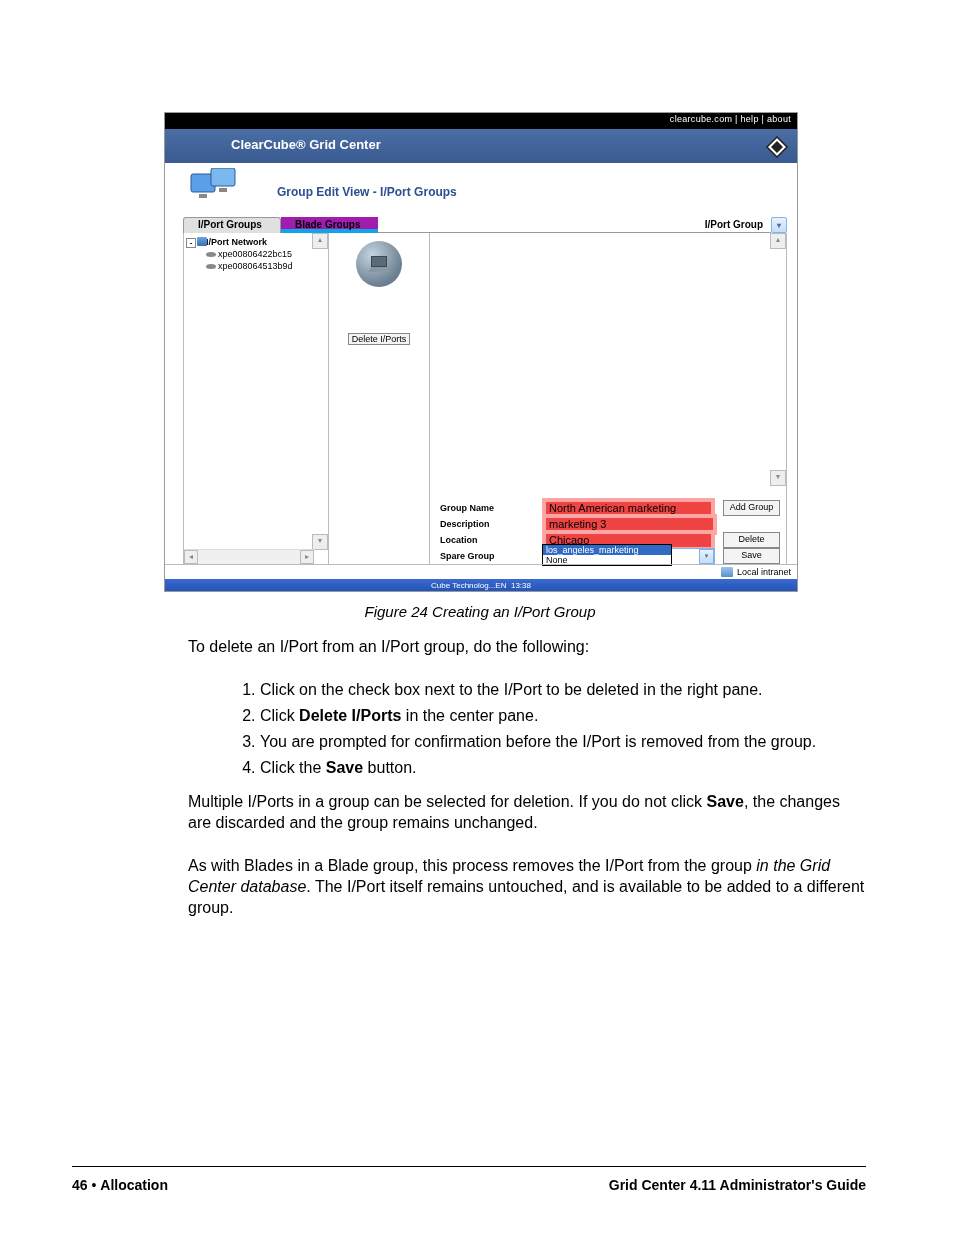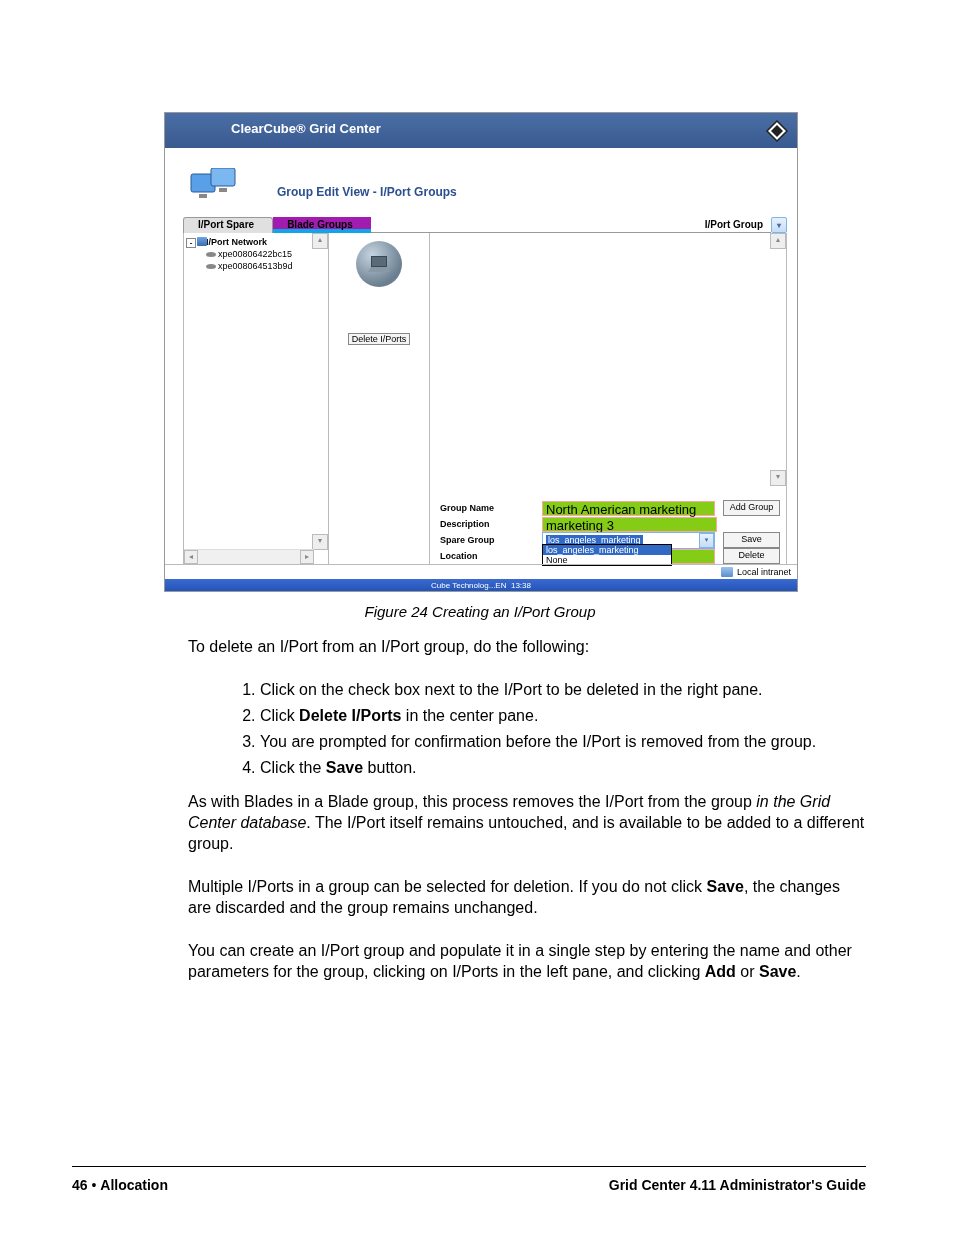--- a/index.html
+++ b/index.html
@@ -34,21 +34,21 @@
 .center-pane{width:100px;border-right:1px solid #bbb;display:flex;flex-direction:column;align-items:center;padding-top:8px}
 .center-img{width:46px;height:46px;border-radius:50%;background:radial-gradient(circle at 35% 30%,#c5d4e0 0,#6b7f90 70%);display:flex;align-items:center;justify-content:center}
 .center-img svg{width:26px;height:20px}
 .center-btn{margin-top:46px;font-size:9px;font-family:Tahoma,Arial,sans-serif;border:1px solid #888;background:#f4f4f4;padding:0 3px;cursor:pointer}
 .right-pane{flex:1;position:relative;font-size:10px;font-family:Tahoma,Arial,sans-serif}
 .rp-scroll-t{position:absolute;right:0;top:0;width:14px;height:14px;border:1px solid #bbb;background:#eee;font-size:8px;text-align:center;line-height:12px;color:#888}
 .rp-scroll-b{position:absolute;right:0;bottom:78px;width:14px;height:14px;border:1px solid #bbb;background:#eee;font-size:8px;text-align:center;line-height:12px;color:#888}
 .form-area{position:absolute;left:0;right:0;bottom:0}
 .form-row{display:flex;align-items:center;height:16px}
 .form-label{width:102px;padding-left:10px;font-weight:700;font-size:9px}
-.form-input{flex:1;border:1px solid #fca5a5;font-size:13px;padding:0 3px;height:13px;background:#84cc16}
+.form-input{flex:1;border:4px solid #fca5a5;font-size:11px;padding:0 3px;height:13px;background:#ef4444}
 .form-select{flex:1;border:1px solid #7eb4ea;font-size:9px;height:15px;background:#fff;display:flex;align-items:center;justify-content:space-between;padding-left:3px}
 .form-select-sel{background:#316ac5;color:#fff;padding:0 2px}
 .form-select .dd{width:13px;height:13px;border:1px solid #7eb4ea;background:linear-gradient(#e8f1fb,#c5ddf6);display:flex;align-items:center;justify-content:center;font-size:7px;color:#4a6ea5}
 .form-btn{width:55px;margin-left:8px;margin-right:6px;font-size:9px;border:1px solid #888;background:#f4f4f4;text-align:center;height:14px;line-height:13px;cursor:pointer}
 .form-btn-empty{width:55px;margin-left:8px;margin-right:6px;height:14px}
 .dd-options{position:absolute;left:112px;bottom:-2px;width:128px;border:1px solid #000;background:#fff;font-size:9px}
 .dd-opt{padding:0 3px}
 .dd-opt.sel{background:#316ac5;color:#fff}
 .status-bar{position:absolute;left:0;right:0;bottom:12px;height:14px;border-top:1px solid #bbb;font-size:9px;display:flex;align-items:center;justify-content:flex-end;padding-right:6px;gap:4px}
 .status-ico{width:12px;height:10px;background:linear-gradient(#9cc5ef,#5a8fc8);border-radius:1px;display:inline-block}
@@ -63,37 +63,38 @@
 .ol li{margin-bottom:5px}
 .footer{position:absolute;left:72px;right:88px;bottom:42px;border-top:1.5px solid #000;padding-top:10px;display:flex;justify-content:space-between;font-size:14px}
 .footer-left{font-weight:700}
 .footer-right{font-weight:700}
 </style>
 </head>
 <body>
 
 <div class="page">
   <div class="screenshot">
+    <div class="top-links"><span>clearcube.com  |  help  |  about</span></div>
     <div class="header-bar">
       <div class="header-title">ClearCube® Grid Center</div>
       <svg class="logo-dia" width="24" height="24" viewBox="0 0 24 24">
           <polygon points="12,2 22,12 12,22 2,12" fill="#fff" stroke="#222" stroke-width="1.5"></polygon>
           <polygon points="12,6 18,12 12,18 6,12" fill="#222"></polygon>
         </svg>
     </div>
     <div class="content-area">
       <svg class="content-icon" viewBox="0 0 56 40">
           <rect x="2" y="6" width="24" height="18" rx="2" fill="#5aa0e8" stroke="#2b5a98"></rect>
           <rect x="22" y="0" width="24" height="18" rx="2" fill="#7cb8f0" stroke="#2b5a98"></rect>
           <rect x="10" y="26" width="8" height="4" fill="#888"></rect>
           <rect x="30" y="20" width="8" height="4" fill="#888"></rect>
         </svg>
       <div class="section-title">Group Edit View - I/Port Groups</div>
       <div class="tabs">
-        <div class="tab-left">I/Port Spare</div>
+        <div class="tab-left">I/Port Groups</div>
         <div class="tab-left2">Blade Groups</div>
         <div class="tab-spacer"></div>
         <div class="tab-right-label">I/Port Group</div>
         <div class="tab-dropdown">▾</div>
       </div>
       <div class="panes">
         <div class="left-pane">
           <div class="tree-root">
             <span class="tree-box">-</span>
             <span class="tree-ico"></span>
@@ -127,31 +128,31 @@
               <div class="form-label">Group Name</div>
               <div class="form-input">North American marketing</div>
               <div class="form-btn">Add Group</div>
             </div>
             <div class="form-row">
               <div class="form-label">Description</div>
               <div class="form-input">marketing 3</div>
               <div class="form-btn-empty"></div>
             </div>
             <div class="form-row">
+              <div class="form-label">Location</div>
+              <div class="form-input">Chicago</div>
+              <div class="form-btn">Delete</div>
+            </div>
+            <div class="form-row">
               <div class="form-label">Spare Group</div>
               <div class="form-select">
                   <span class="form-select-sel">los_angeles_marketing</span>
                   <span class="dd">▾</span>
                 </div>
               <div class="form-btn">Save</div>
-            </div>
-            <div class="form-row">
-              <div class="form-label">Location</div>
-              <div class="form-input">Chicago</div>
-              <div class="form-btn">Delete</div>
             </div>
             <div class="dd-options">
               <div class="dd-opt sel">los_angeles_marketing</div>
               <div class="dd-opt">None</div>
             </div>
           </div>
         </div>
       </div>
     </div>
     <div class="status-bar">
@@ -167,22 +168,21 @@
   <div class="caption">Figure 24  Creating an I/Port Group</div>
 
   <div class="body-text">
     <div class="para">To delete an I/Port from an I/Port group, do the following:</div>
     <ol class="ol">
       <li>Click on the check box next to the I/Port to be deleted in the right pane.</li>
       <li><span>Click </span><b>Delete I/Ports</b><span> in the center pane.</span></li>
       <li>You are prompted for confirmation before the I/Port is removed from the group.</li>
       <li><span>Click the </span><b>Save</b><span> button.</span></li>
     </ol>
+    <div class="para"><span>Multiple I/Ports in a group can be selected for deletion. If you do not click </span><b>Save</b><span>, the changes are discarded and the group remains unchanged.</span></div>
     <div class="para"><span>As with Blades in a Blade group, this process removes the I/Port from the group </span><i>in the Grid Center database</i><span>. The I/Port itself remains untouched, and is available to be added to a different group.</span></div>
-    <div class="para"><span>Multiple I/Ports in a group can be selected for deletion. If you do not click </span><b>Save</b><span>, the changes are discarded and the group remains unchanged.</span></div>
-    <div class="para"><span>You can create an I/Port group and populate it in a single step by entering the name and other parameters for the group, clicking on I/Ports in the left pane, and clicking </span><b>Add</b><span> or </span><b>Save</b><span>.</span></div>
   </div>
 
   <div class="footer">
     <div class="footer-left"><span>46 </span><span style="font-weight:400">• </span><span>Allocation</span></div>
     <div class="footer-right">Grid Center 4.11 Administrator's Guide</div>
   </div>
 </div>
 
 </body></html>

